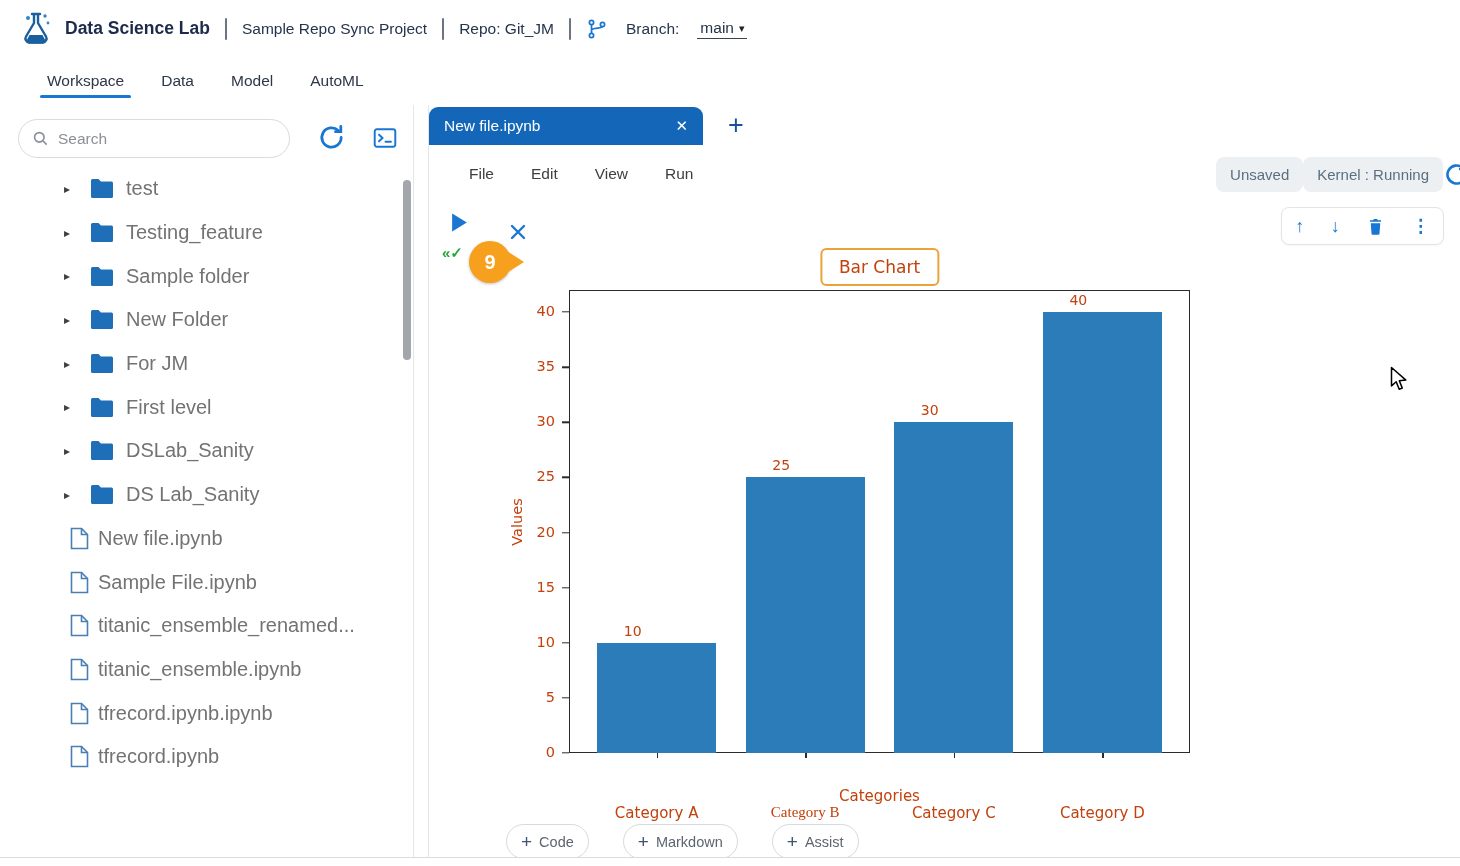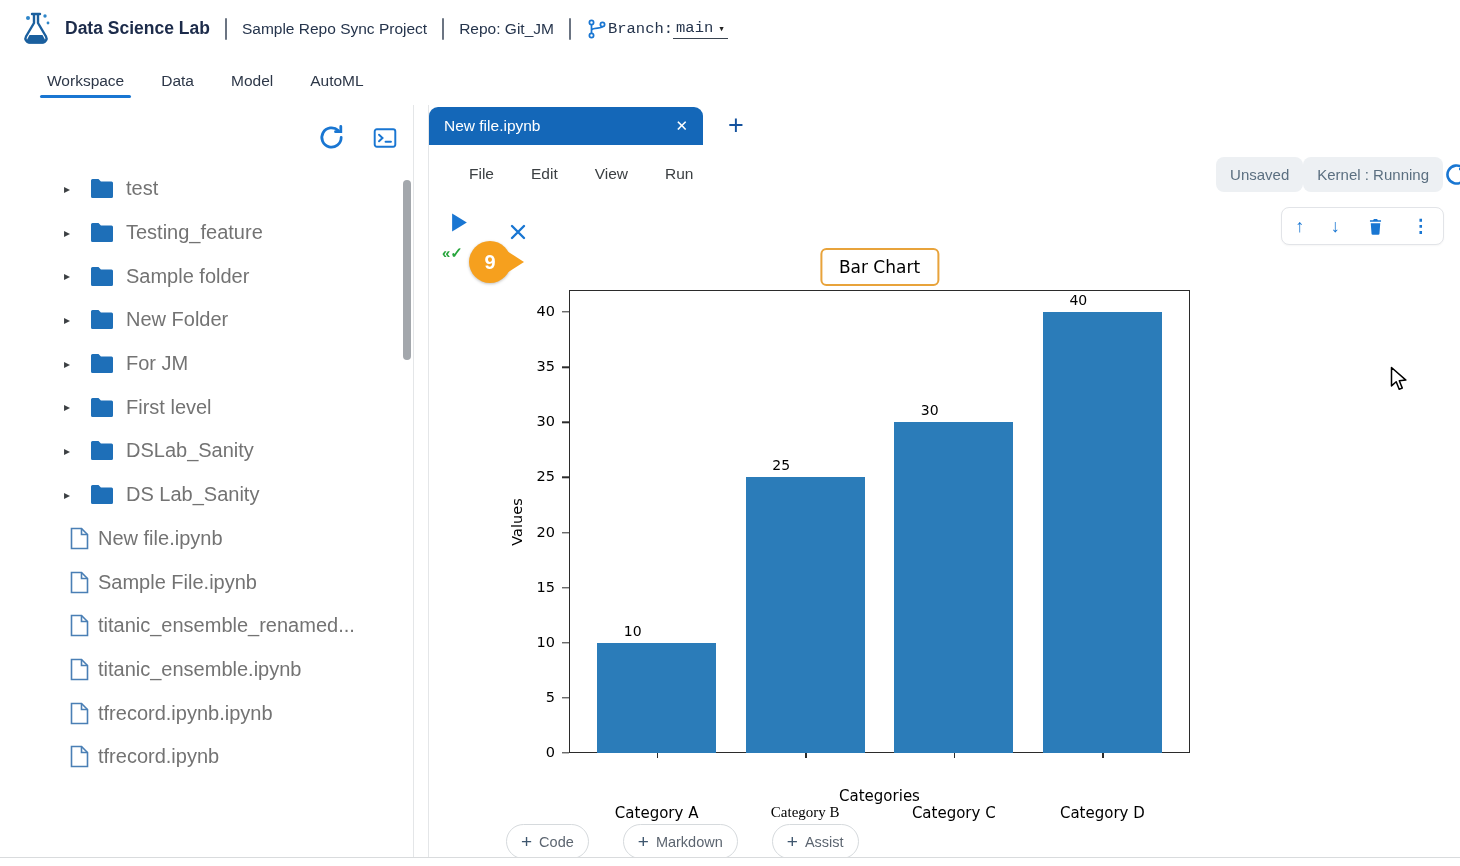--- a/index.html
+++ b/index.html
@@ -5,21 +5,21 @@
   *{margin:0;padding:0;box-sizing:border-box;}
   html,body{width:1460px;height:866px;background:#fff;font-family:"Liberation Sans",sans-serif;overflow:hidden;}
   .app{position:relative;width:1460px;height:866px;background:#fff;overflow:hidden;}
 
   
   .topbar{position:absolute;top:0;left:0;right:0;height:57px;display:flex;align-items:center;padding-left:16px;background:#fff;}
   .app-logo{width:40px;height:40px;margin-right:9px;flex:none;}
   .app-title{font-weight:bold;font-size:17.5px;color:#1c2b4a;}
   .vdiv{width:2px;height:22px;background:#6b7482;margin:0 15px;border-radius:1px;flex:none;}
   .hdr-item{font-size:15.5px;color:#25344c;white-space:nowrap;}
-  .branch-wrap{display:flex;align-items:center;gap:0;font-family:Liberation Mono, monospace;}
+  .branch-wrap{display:flex;align-items:center;gap:18px;}
   .branch-icon{width:22px;height:22px;}
   .branch-select{display:flex;align-items:center;gap:5px;cursor:pointer;border-bottom:1.5px solid #39434f;padding:1px 3px;}
   .branch-name{font-size:15.5px;color:#25344c;}
   .caret-down{font-size:11px;color:#222;}
 
   
   .navtabs{position:absolute;top:57px;left:0;right:0;height:48px;display:flex;align-items:stretch;padding-left:47px;gap:37px;background:#fff;}
   .navtab{font-size:15.5px;color:#2d3748;position:relative;display:flex;align-items:center;cursor:pointer;}
   .navtab.active::after{content:'';position:absolute;left:-7px;right:-7px;bottom:7px;height:3px;background:var(--accent);border-radius:2px;}
 
@@ -60,21 +60,21 @@
   .run-btn{position:absolute;left:21px;top:107px;width:19px;height:21px;cursor:pointer;}
   .interrupt{position:absolute;left:80px;top:118px;width:18px;height:18px;cursor:pointer;}
   .ok-check{position:absolute;left:13px;top:139px;color:var(--check-green);font-size:15px;font-weight:bold;}
   .step-badge{position:absolute;left:40px;top:136px;width:42px;height:42px;border-radius:50%;background:var(--badge-orange);color:#fff;font-weight:bold;font-size:20px;display:flex;align-items:center;justify-content:center;box-shadow:0 1px 3px rgba(0,0,0,.25);}
   .step-badge::after{content:'';position:absolute;right:-13px;top:50%;transform:translateY(-50%);border-left:17px solid var(--badge-orange);border-top:11px solid transparent;border-bottom:11px solid transparent;}
   .cell-toolbar{position:absolute;left:852px;top:102px;width:163px;height:38px;border:1px solid #e2e4e8;border-radius:8px;display:flex;align-items:center;justify-content:space-around;background:#fff;box-shadow:0 1px 2px rgba(0,0,0,.04);}
   .ct-icon{color:var(--accent);font-size:18px;font-weight:bold;cursor:pointer;line-height:1;}
   .ct-svg{width:19px;height:19px;cursor:pointer;}
 
   
-  #chart{position:absolute;inset:0;pointer-events:none;font-family:"DejaVu Sans",sans-serif;color:#000000;}
+  #chart{position:absolute;inset:0;pointer-events:none;font-family:"DejaVu Sans",sans-serif;color:#c2410c;}
   .plot-box{position:absolute;border:1px solid #2b2b2b;background:#fff;}
   .chart-title{position:absolute;transform:translateX(-50%);border:2px solid var(--title-border);border-radius:6px;padding:7px 17px;font-size:17px;background:#fff;white-space:nowrap;}
   .ylabel{position:absolute;white-space:nowrap;transform:translate(-50%,-50%) rotate(-90deg);font-size:14.5px;}
   .xlabel{position:absolute;transform:translateX(-50%);font-size:15px;}
   .ytick{position:absolute;width:40px;text-align:right;font-size:14.5px;}
   .ytickmark{position:absolute;width:7px;height:1.4px;background:#2b2b2b;transform:translateY(-50%);}
   .bar{position:absolute;}
   .vlabel{position:absolute;width:48px;text-align:center;font-size:14px;}
   .xtick{position:absolute;transform:translateX(-50%);font-size:15px;white-space:nowrap;margin-top:41px;}
   .xtickmark{position:absolute;width:1.4px;height:5px;background:#2b2b2b;}
@@ -122,20 +122,27 @@
   </header>
 
   <nav class="navtabs" id="nav-tabs">
       <div class="navtab active">Workspace</div>
       <div class="navtab">Data</div>
       <div class="navtab">Model</div>
       <div class="navtab">AutoML</div>
     </nav>
 
   <aside class="sidebar">
+    <div class="searchbox">
+      <svg width="19" height="19" viewBox="0 0 24 24" fill="none" stroke="#8a9099" stroke-width="2.1">
+        <circle cx="10.5" cy="10.5" r="6"></circle>
+          <path d="M15.2 15.2l4.6 4.6"></path>
+      </svg>
+      <input placeholder="Search" style="">
+    </div>
     <svg id="refresh-files" class="icon-btn" viewBox="0 0 24 24" fill="none" stroke="#1976d2" stroke-width="2.3" stroke-linecap="round">
       <path d="M20 12a8 8 0 1 1-2.4-5.7"></path>
         <path d="M19.7 2.8v4.4h-4.4"></path>
     </svg>
     <svg id="terminal-btn" class="icon-btn" viewBox="0 0 24 24" fill="none" stroke="#1976d2" stroke-width="1.8" stroke-linecap="round">
       <rect x="2.5" y="4" width="19" height="16" rx="2"></rect>
         <path d="M6.5 9l3.2 3-3.2 3M12.5 15.5h5"></path>
     </svg>
     <div class="file-tree" id="file-tree">
         <div class="tree-row folder">

